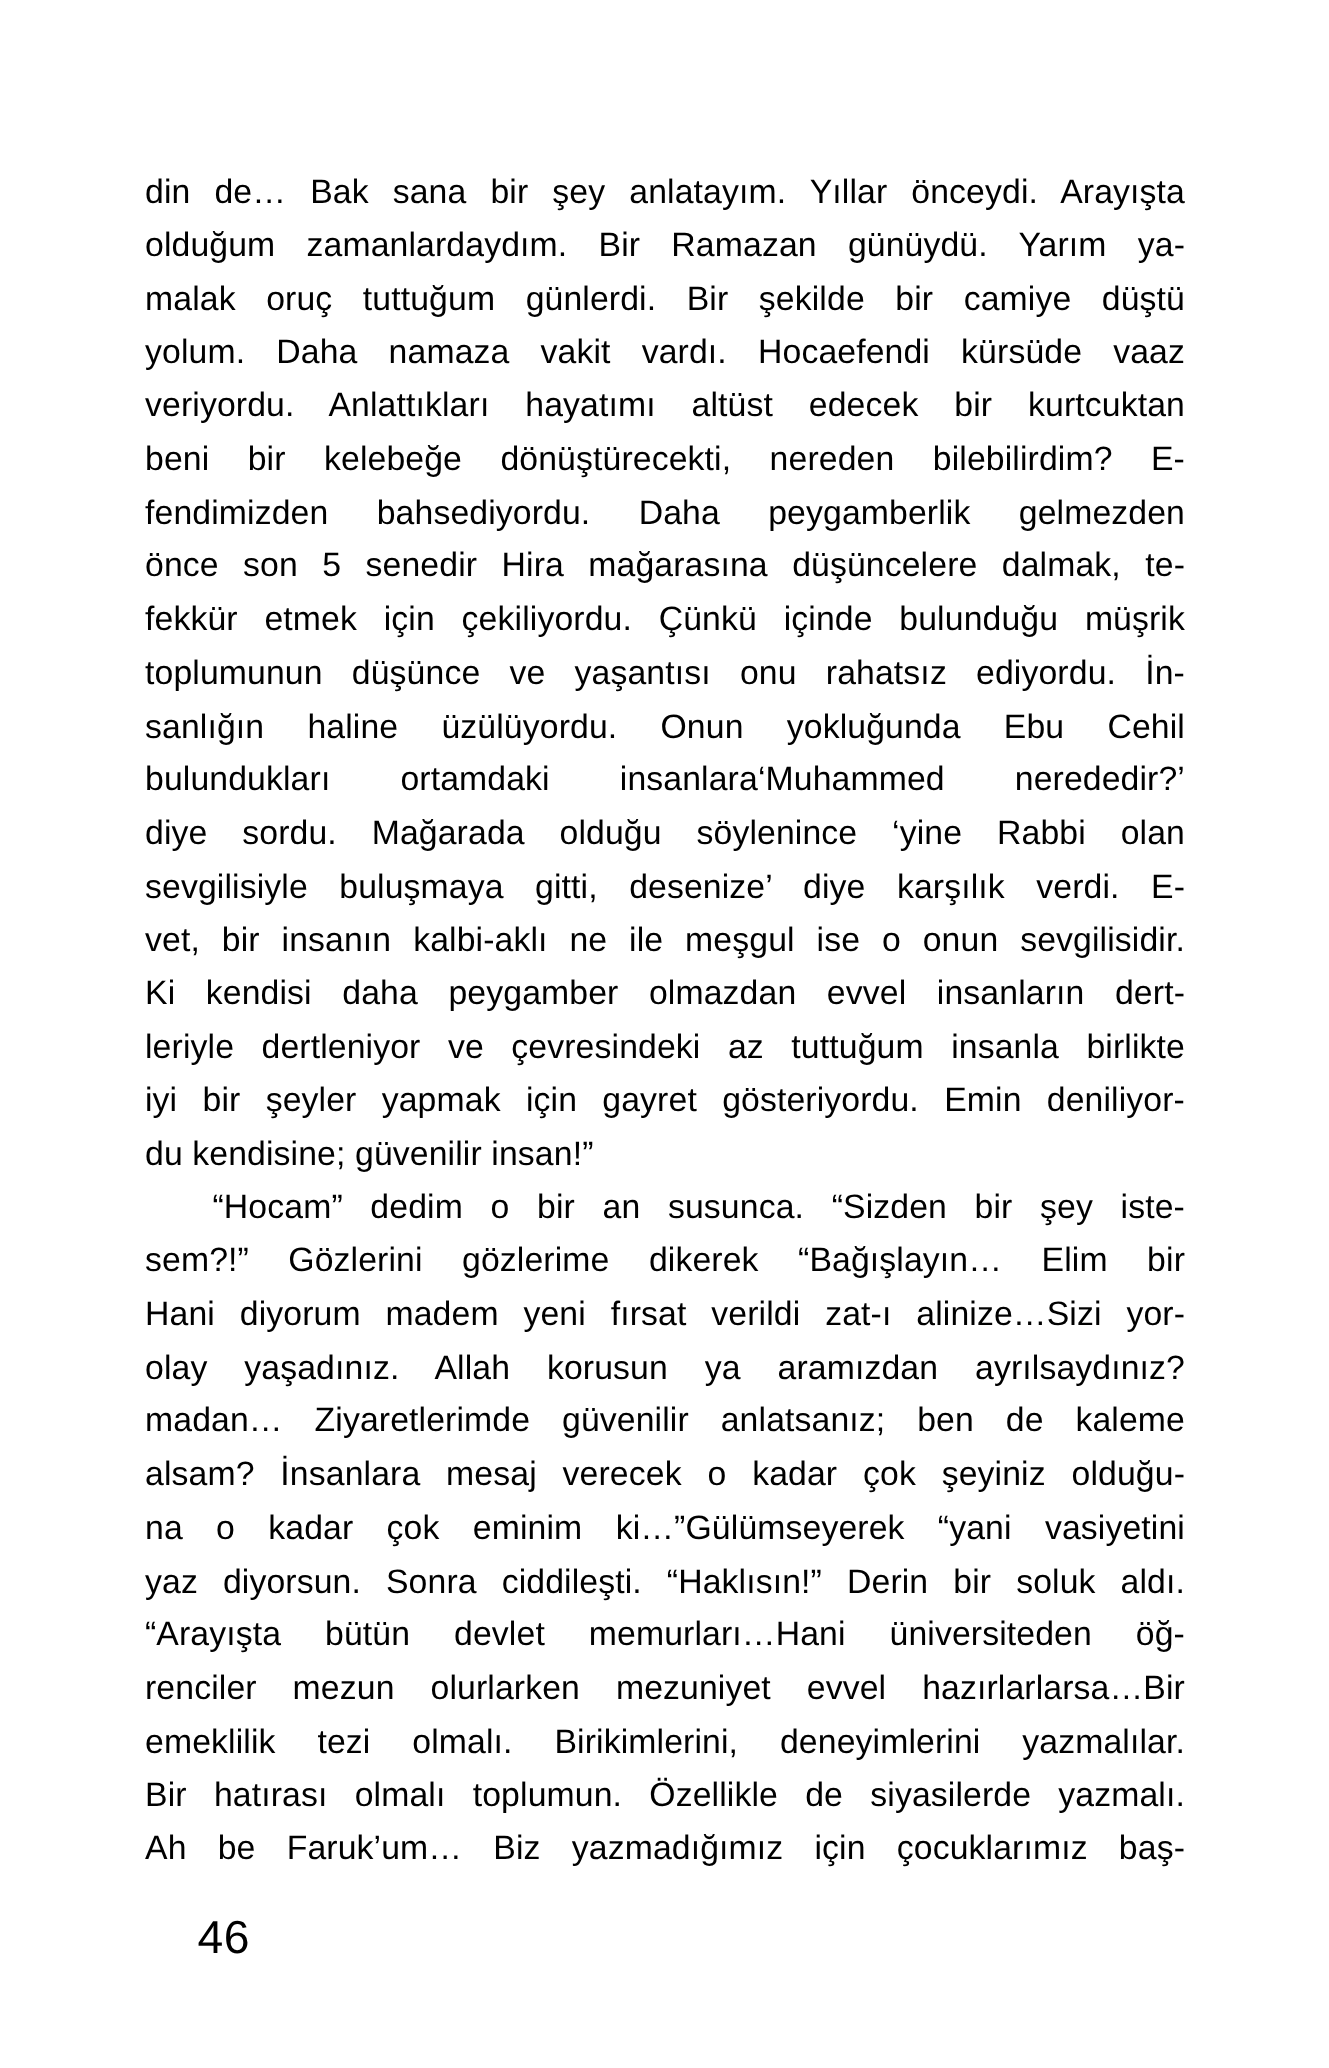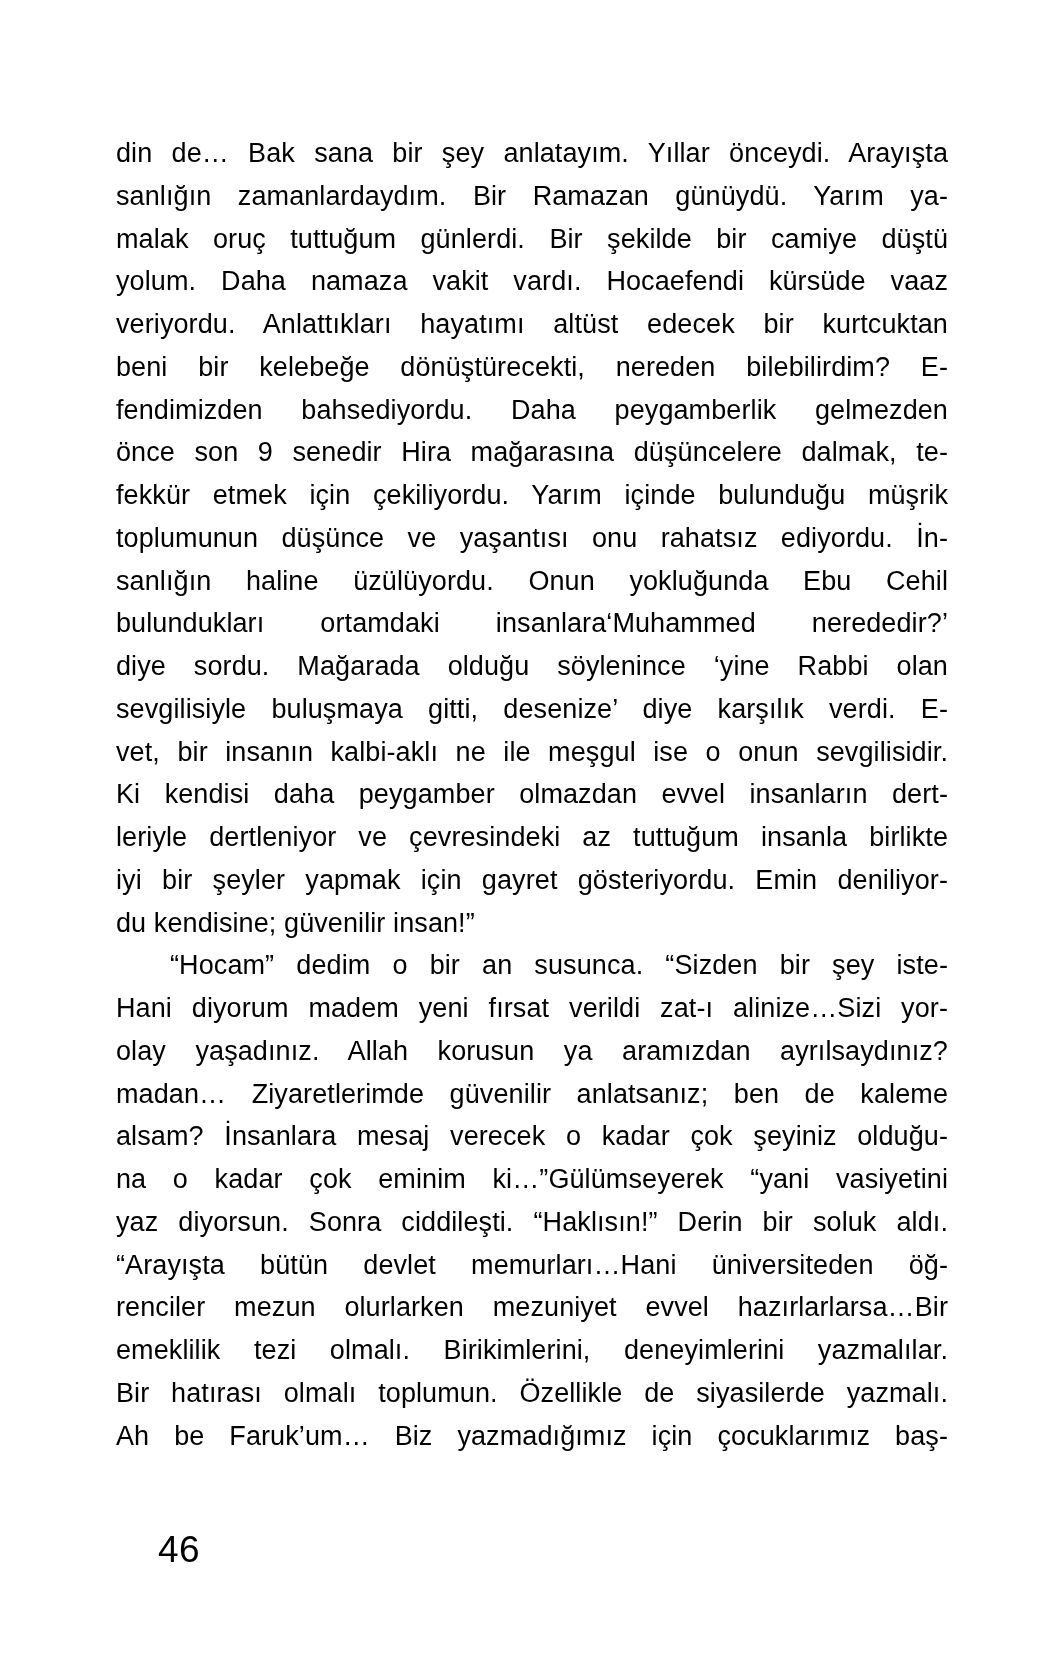--- a/index.html
+++ b/index.html
@@ -49,39 +49,40 @@
     margin-left: 36px;
   }
 </style>
 </head>
 <body>
 
 <div class="book-page">
 
   <div class="page-text">
       <div class="line">din de… Bak sana bir şey anlatayım. Yıllar önceydi. Arayışta</div>
-      <div class="line">sanlığın zamanlardaydım. Bir Ramazan günüydü. Yarım ya-</div>
+      <div class="line">olduğum zamanlardaydım. Bir Ramazan günüydü. Yarım ya-</div>
       <div class="line">malak oruç tuttuğum günlerdi. Bir şekilde bir camiye düştü</div>
       <div class="line">yolum. Daha namaza vakit vardı. Hocaefendi kürsüde vaaz</div>
       <div class="line">veriyordu. Anlattıkları hayatımı altüst edecek bir kurtcuktan</div>
       <div class="line">beni bir kelebeğe dönüştürecekti, nereden bilebilirdim? E-</div>
       <div class="line">fendimizden bahsediyordu. Daha peygamberlik gelmezden</div>
-      <div class="line">önce son 9 senedir Hira mağarasına düşüncelere dalmak, te-</div>
-      <div class="line">fekkür etmek için çekiliyordu. Yarım içinde bulunduğu müşrik</div>
+      <div class="line">önce son 5 senedir Hira mağarasına düşüncelere dalmak, te-</div>
+      <div class="line">fekkür etmek için çekiliyordu. Çünkü içinde bulunduğu müşrik</div>
       <div class="line">toplumunun düşünce ve yaşantısı onu rahatsız ediyordu. İn-</div>
       <div class="line">sanlığın haline üzülüyordu. Onun yokluğunda Ebu Cehil</div>
       <div class="line">bulundukları ortamdaki insanlara‘Muhammed nerededir?’</div>
       <div class="line">diye sordu. Mağarada olduğu söylenince ‘yine Rabbi olan</div>
       <div class="line">sevgilisiyle buluşmaya gitti, desenize’ diye karşılık verdi. E-</div>
       <div class="line">vet, bir insanın kalbi-aklı ne ile meşgul ise o onun sevgilisidir.</div>
       <div class="line">Ki kendisi daha peygamber olmazdan evvel insanların dert-</div>
       <div class="line">leriyle dertleniyor ve çevresindeki az tuttuğum insanla birlikte</div>
       <div class="line">iyi bir şeyler yapmak için gayret gösteriyordu. Emin deniliyor-</div>
       <div class="line last-line">du kendisine; güvenilir insan!”</div>
       <div class="line indent">“Hocam” dedim o bir an susunca. “Sizden bir şey iste-</div>
+      <div class="line">sem?!” Gözlerini gözlerime dikerek “Bağışlayın… Elim bir</div>
       <div class="line">Hani diyorum madem yeni fırsat verildi zat-ı alinize…Sizi yor-</div>
       <div class="line">olay yaşadınız. Allah korusun ya aramızdan ayrılsaydınız?</div>
       <div class="line">madan… Ziyaretlerimde güvenilir anlatsanız; ben de kaleme</div>
       <div class="line">alsam? İnsanlara mesaj verecek o kadar çok şeyiniz olduğu-</div>
       <div class="line">na o kadar çok eminim ki…”Gülümseyerek “yani vasiyetini</div>
       <div class="line">yaz diyorsun. Sonra ciddileşti. “Haklısın!” Derin bir soluk aldı.</div>
       <div class="line">“Arayışta bütün devlet memurları…Hani üniversiteden öğ-</div>
       <div class="line">renciler mezun olurlarken mezuniyet evvel hazırlarlarsa…Bir</div>
       <div class="line">emeklilik tezi olmalı. Birikimlerini, deneyimlerini yazmalılar.</div>
       <div class="line">Bir hatırası olmalı toplumun. Özellikle de siyasilerde yazmalı.</div>

